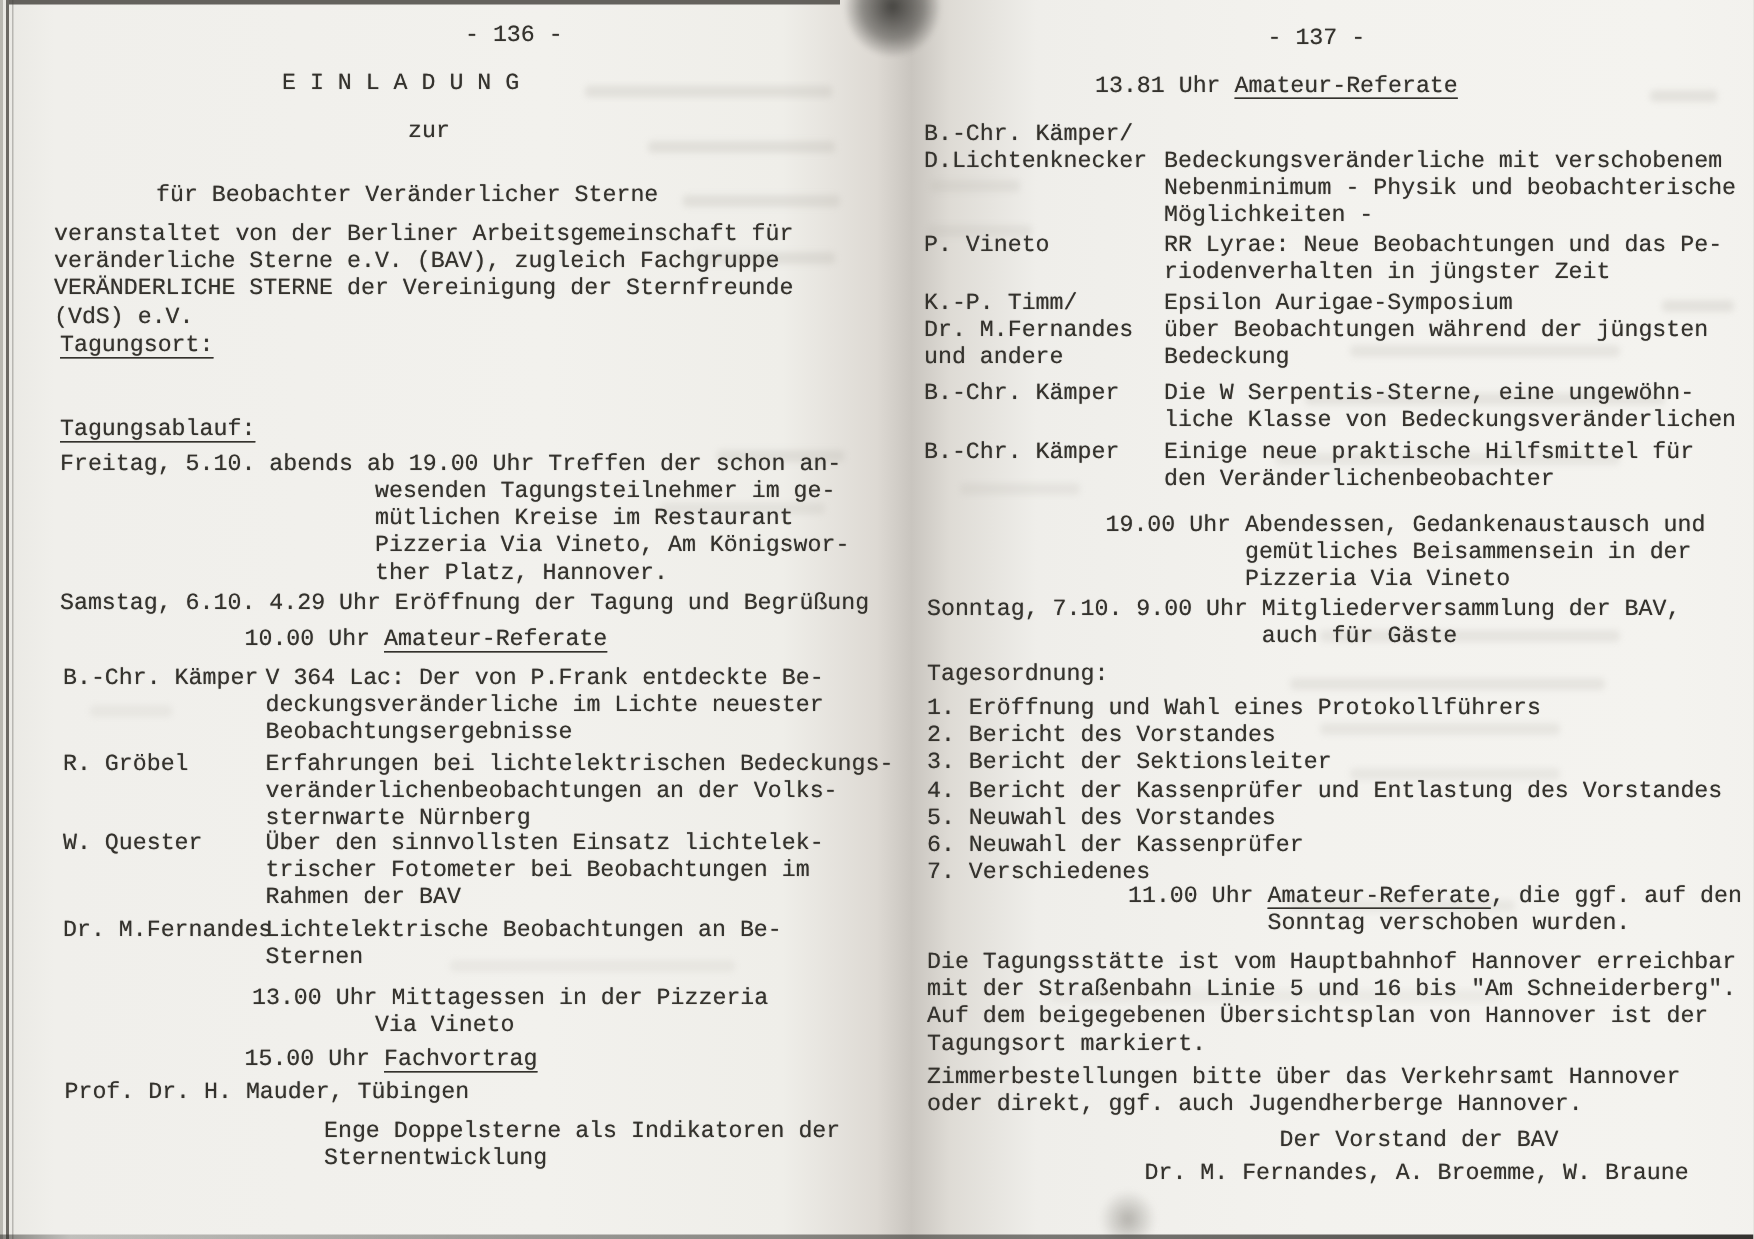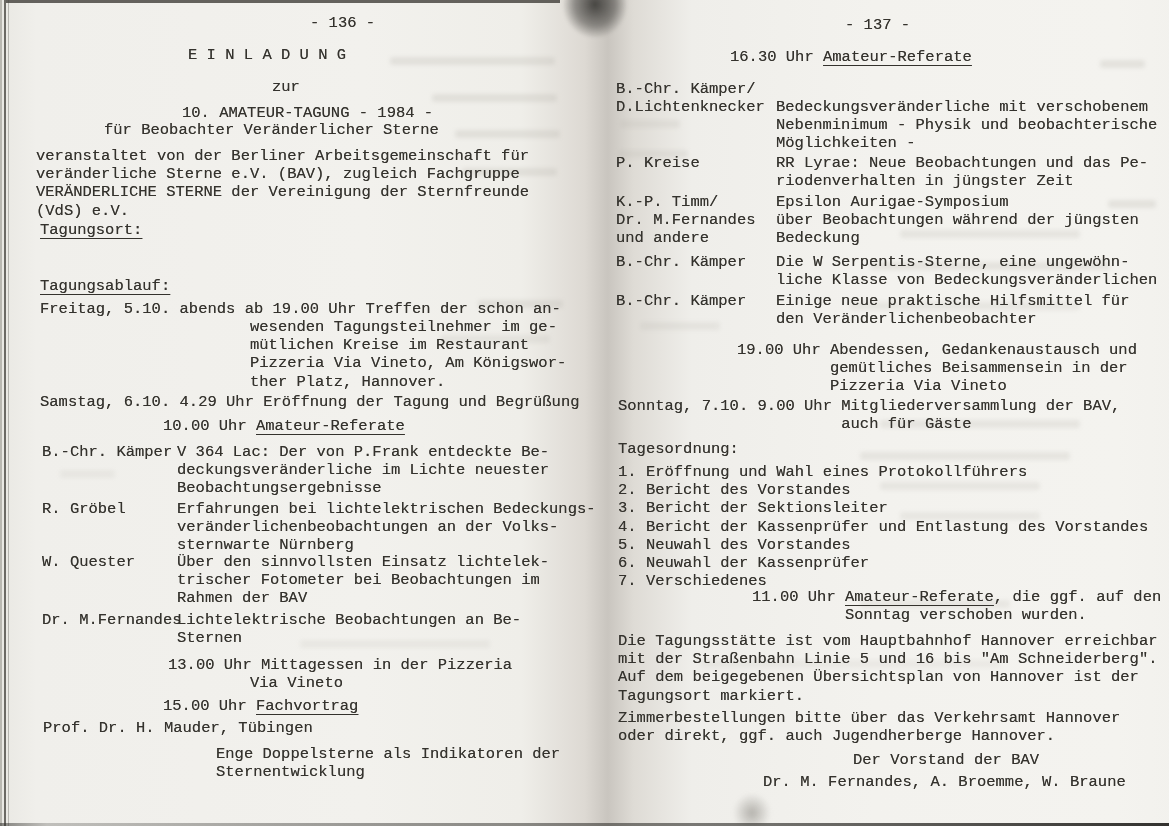--- a/index.html
+++ b/index.html
@@ -72,21 +72,20 @@
   <div class="gh" style="left:860px;top:452px;width:210px;opacity:.22;"></div>
   <div class="gh" style="left:880px;top:482px;width:160px;opacity:.2;"></div>
   <div class="gh" style="left:900px;top:512px;width:140px;opacity:.18;"></div>
   <div class="gh" style="left:860px;top:600px;width:150px;opacity:.18;"></div>
   <div class="gh" style="left:700px;top:660px;width:300px;opacity:.14;"></div>
 
   <section class="page page-left">
     <div class="tx" style="left:310px;top:14px;">- 136 -</div>
     <div class="tx" style="left:188px;top:46px;">E I N L A D U N G</div>
     <div class="tx" style="left:272px;top:78px;">zur</div>
-    <div class="tx" style="left:182px;top:104px;">10. AMATEUR-TAGUNG - 1984 -</div>
     <div class="tx" style="left:104px;top:121px;">für Beobachter Veränderlicher Sterne</div>
     <div class="tx" style="left:36px;top:147px;">veranstaltet von der Berliner Arbeitsgemeinschaft für
 veränderliche Sterne e.V. (BAV), zugleich Fachgruppe
 VERÄNDERLICHE STERNE der Vereinigung der Sternfreunde
 (VdS) e.V.</div>
 
     <div class="tx" style="left:40px;top:221px;"><span class="u">Tagungsort:</span></div>
 
     <div class="tx" style="left:40px;top:277px;"><span class="u">Tagungsablauf:</span></div>
 
@@ -125,29 +124,29 @@
     <div class="tx" style="left:163px;top:697px;"><span>15.00 Uhr </span><span class="u">Fachvortrag</span></div>
 
     <div class="tx" style="left:43px;top:719px;">Prof. Dr. H. Mauder, Tübingen</div>
     <div class="tx" style="left:216px;top:745px;">Enge Doppelsterne als Indikatoren der
 Sternentwicklung</div>
   </section>
 
   <section class="page page-right">
     <div class="tx" style="left:261px;top:16px;">- 137 -</div>
 
-    <div class="tx" style="left:146px;top:48px;"><span>16.30 Uhr </span><span class="u">Amateur-Referate</span></div>
+    <div class="tx" style="left:146px;top:48px;"><span>13.81 Uhr </span><span class="u">Amateur-Referate</span></div>
 
     <div class="tx" style="left:32px;top:80px;">B.-Chr. Kämper/
 D.Lichtenknecker</div>
     <div class="tx" style="left:192px;top:98px;">Bedeckungsveränderliche mit verschobenem
 Nebenminimum - Physik und beobachterische
 Möglichkeiten -</div>
 
-    <div class="tx" style="left:32px;top:154px;">P. Kreise</div>
+    <div class="tx" style="left:32px;top:154px;">P. Vineto</div>
     <div class="tx" style="left:192px;top:154px;">RR Lyrae: Neue Beobachtungen und das Pe-
 riodenverhalten in jüngster Zeit</div>
 
     <div class="tx" style="left:32px;top:193px;">K.-P. Timm/
 Dr. M.Fernandes
 und andere</div>
     <div class="tx" style="left:192px;top:193px;">Epsilon Aurigae-Symposium
 über Beobachtungen während der jüngsten
 Bedeckung</div>
 

